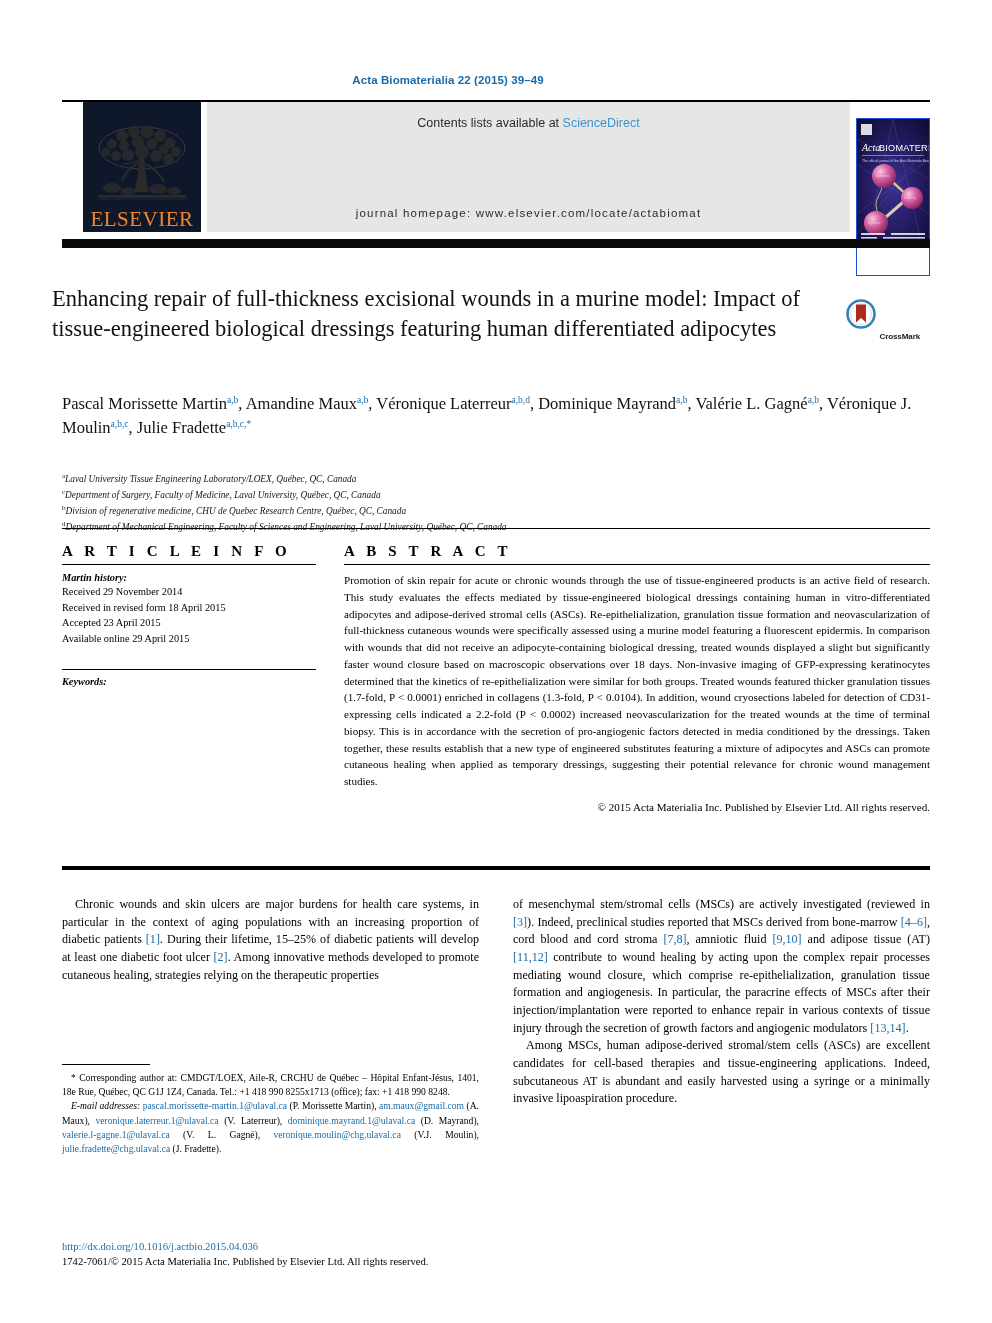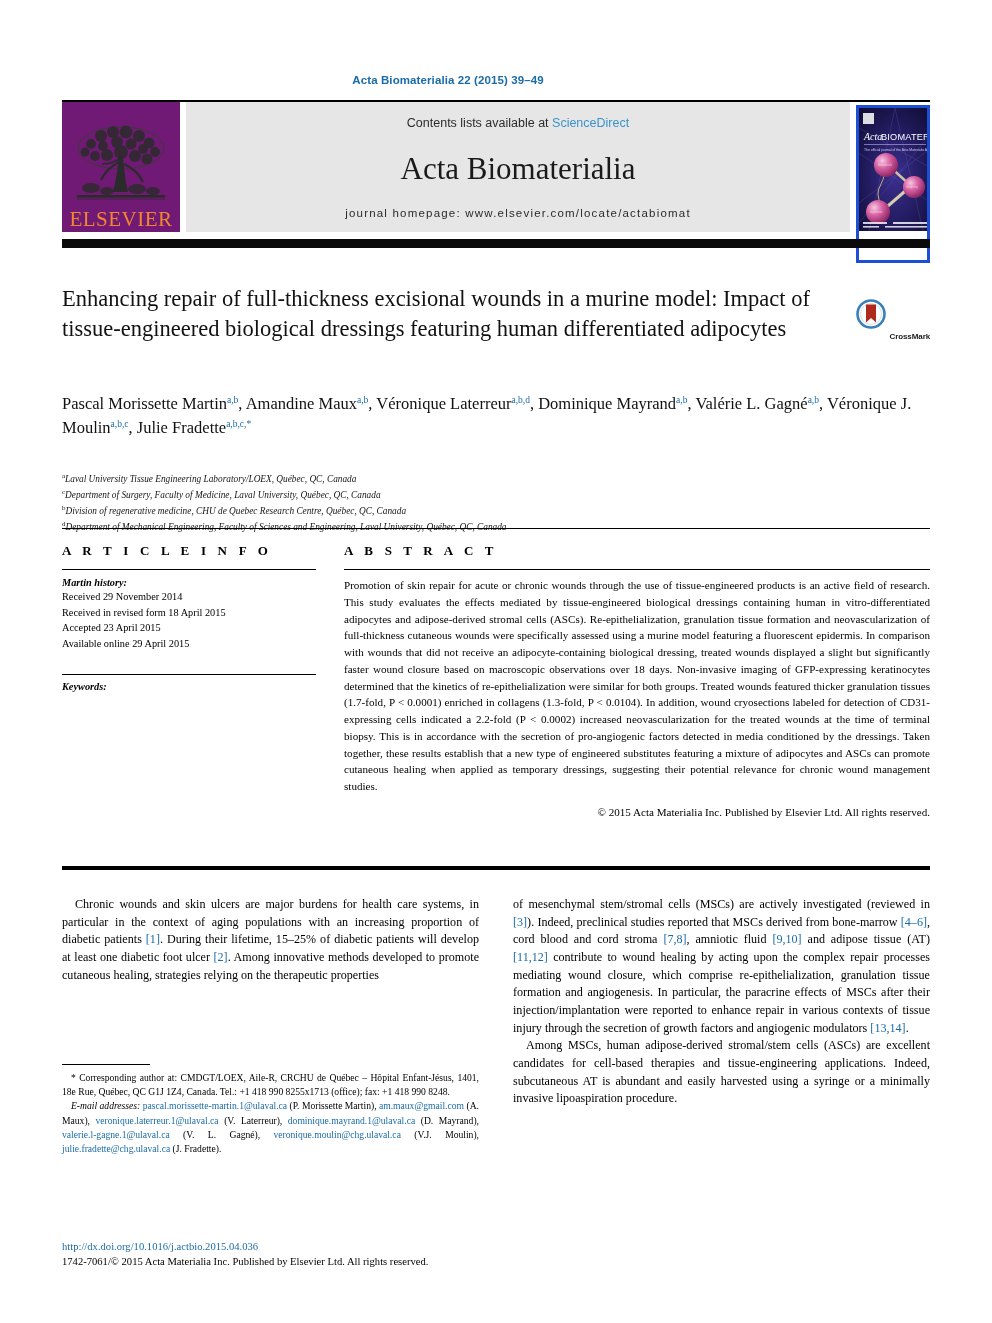--- a/index.html
+++ b/index.html
@@ -28,21 +28,21 @@
 
   
   .masthead {
     position:absolute; left:62px; top:100px; width:868px; height:132px;
     border-top:2.5px solid #000;
     display:flex; align-items:stretch;
   }
   .elsevier-logo {
     width:118px; flex:0 0 118px;
     display:flex; flex-direction:column; justify-content:flex-end;
-    align-items:center; padding-bottom:2px; background:#701a75;
+    align-items:center; padding-bottom:2px; background:#0f172a;margin-left:21px;
   }
   .tree-svg { display:block; }
   .elsevier-word {
     font-family:"Liberation Serif", serif;
     font-size:21px; letter-spacing:.5px;
     color:#F1862F; line-height:1; margin-top:-1px;
   }
   .masthead-center {
     flex:1 1 auto; background:#e6e6e6;
     display:flex; flex-direction:column; align-items:center;
@@ -57,29 +57,29 @@
   .journal-title {
     font-family:"Liberation Serif", serif;
     font-size:31px; color:#1a1a1a; line-height:1;
   }
   .homepage-line {
     font-family:"Liberation Sans", sans-serif;
     font-size:11.5px; color:#2b2b2b; letter-spacing:1.2px;
   }
   .cover-thumb {
     width:74px; flex:0 0 74px; height:158px; align-self:flex-start;
-    margin-top:3px; border:3px solid #1d4ed8; overflow:hidden; position:relative;
+    margin-top:16px; border:1px solid #1d4ed8; overflow:hidden; position:relative;
   }
   .heavy-rule {
     position:absolute; left:62px; top:239px; width:868px; height:9px;
     background:#0a0a0a;
   }
 
   
-  .title-block { position:absolute; left:62px; top:284px; width:868px; }
+  .title-block { position:absolute; left:52px; top:284px; width:868px; }
   .paper-title {
     font-family:"Liberation Serif", serif;
     font-size:22.5px; line-height:1.34; font-weight:normal;
     color:#111; margin:0; width:760px;
   }
   .crossmark {
     position:absolute; right:0; top:2px;
     display:flex; align-items:center; gap:4px;
   }
   .crossmark-label {
@@ -106,22 +106,22 @@
   .info-rule-top {
     position:absolute; left:62px; top:528px; width:868px;
     border-top:1px solid #000;
   }
   .colwrap { position:absolute; left:62px; top:543px; width:868px; display:flex; }
   .col-info { width:272px; flex:0 0 272px; padding-right:18px; }
   .col-abs  { flex:1 1 auto; padding-left:10px; }
 
   .sec-head {
     font-family:"Liberation Serif", serif;
-    font-weight:bold; font-size:13px; letter-spacing:4.2px; color:#000;
-    margin:0 0 10px 0;
+    font-weight:bold; font-size:15px; letter-spacing:4.2px; color:#000;
+    margin:0 0 4px 0;
   }
   .rule { border-top:1px solid #000; margin:0 0 7px 0; }
   .rule.thick { border-top:1.6px solid #000; }
 
   .info-sub {
     font-family:"Liberation Serif", serif;
     font-style:italic; font-weight:bold; font-size:10.3px; margin:0 0 1px 0;
   }
   .info-line {
     font-family:"Liberation Serif", serif;
@@ -227,21 +227,20 @@
           <rect x="8" y="76.5" width="88" height="1.2" opacity=".6"></rect>
         </g>
       </svg>
       <div class="elsevier-word">ELSEVIER</div>
     </div>
 
     <div class="masthead-center">
       <div class="contents-line">
         <span>Contents lists available at </span><span class="sd">ScienceDirect</span>
       </div>
-      <div class="journal-title">Acta Biomaterialia</div>
       <div class="homepage-line">journal homepage: www.elsevier.com/locate/actabiomat</div>
     </div>
 
     <div class="cover-thumb">
       <svg width="72" height="123" viewBox="0 0 72 123">
         <defs>
           <radialGradient id="bg" cx="50%" cy="55%" r="75%">
             <stop offset="0%" stop-color="#3b2f8f"></stop>
             <stop offset="55%" stop-color="#211a5c"></stop>
             <stop offset="100%" stop-color="#0e0b2e"></stop>

